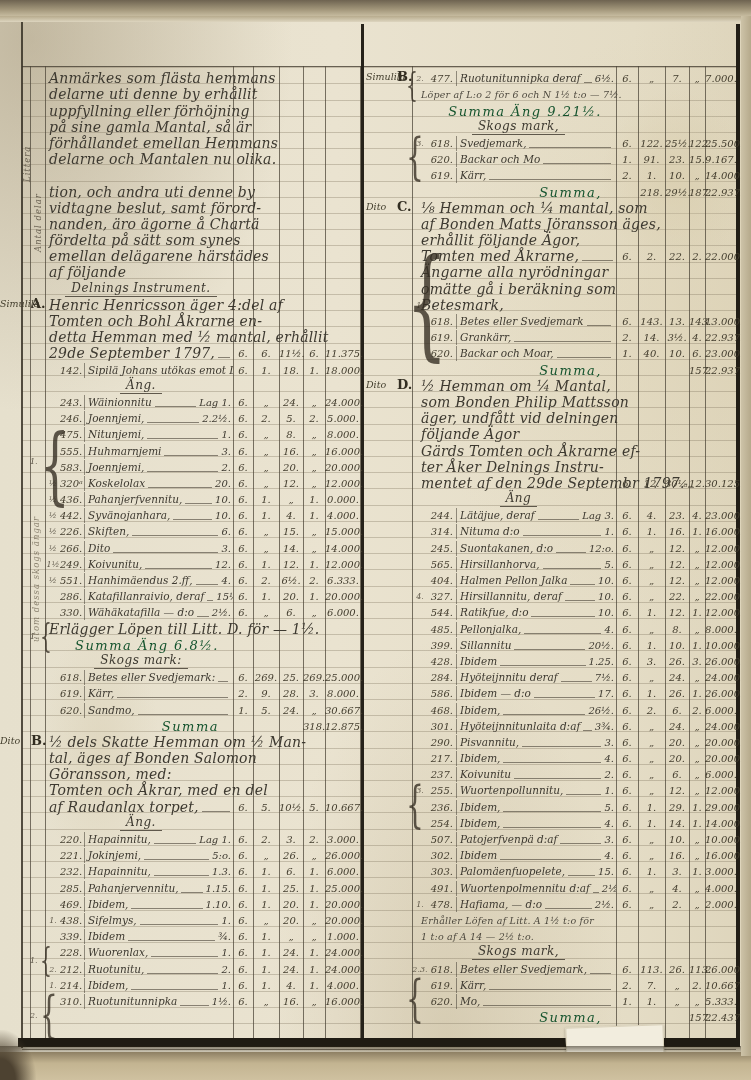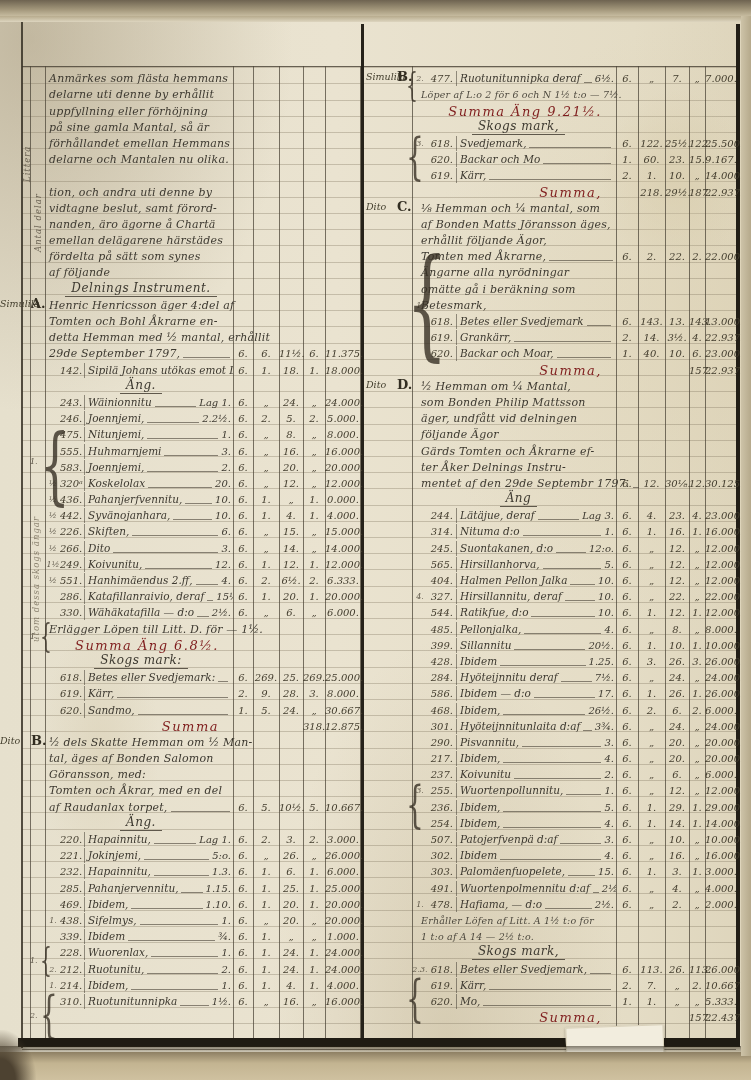--- a/index.html
+++ b/index.html
@@ -47,26 +47,26 @@
   .hw{font-style:italic;}
   .cell{overflow:visible;white-space:nowrap;line-height:15px;}
   .mk{font-size:8px;color:rgba(62,55,43,.8);text-align:center;font-style:italic;}
   .no{font-size:10px;font-style:italic;text-align:right;padding-right:3px;color:#433d2e;}
   .desc{display:flex;align-items:flex-end;overflow:hidden;font-size:10.5px;padding-left:3px;}
   .t-e .desc{border-left:1px solid rgba(70,64,52,.55);}
   .t-p .desc,.t-pn .desc,.t-h .desc,.t-s .desc{margin-left:-38px;overflow:visible;}
   .t-h .desc{justify-content:center;}
   .head{font-style:italic;font-size:12px;border-bottom:1px solid rgba(60,54,42,.8);padding:0 6px;letter-spacing:.5px;}
   .t-s .desc{justify-content:flex-end;padding-right:14px;}
-  .sum{font-style:italic;font-size:13px;letter-spacing:1.5px;color:#7f1d1d;}
+  .sum{font-style:italic;font-size:13px;letter-spacing:1.5px;color:#14532d;}
   .name{font-style:italic;}
   .fill{flex:1;min-width:6px;border-bottom:1px solid rgba(70,64,52,.6);margin:0 3px 3px 3px;}
   .sz{font-style:italic;font-size:10px;padding-right:2px;}
   .num{font-style:italic;font-size:10px;text-align:center;color:#423c2d;line-height:15px;}
-  .para{font-size:11px;letter-spacing:.2px;}
+  .para{font-size:14px;letter-spacing:.2px;}
   .small{font-size:9.5px;opacity:.9;}
   
   .mword{position:absolute;left:-46px;top:1px;width:34px;font-style:italic;font-size:9.5px;
     color:#45402f;overflow:visible;white-space:nowrap;}
   .mletter{position:absolute;left:-15px;top:-1px;font-size:13px;font-weight:bold;color:#322d21;}
   .brace{position:absolute;pointer-events:none;color:rgba(55,48,36,.8);font-family:"DejaVu Serif",serif;}
   .brace .glyph{display:block;transform:scaleX(.55);transform-origin:left center;}
   .brace .blabel{position:absolute;left:-10px;top:40%;font-size:8px;font-style:italic;}
   
   .vlabel{position:absolute;writing-mode:vertical-rl;transform:rotate(180deg);
@@ -231,33 +231,33 @@
         <span class="cell num"></span>
         <span class="cell num"></span>
         <span class="cell num"></span>
         <span class="cell num"></span>
         <span class="cell num"></span>
       </div>
       <div class="row t-p">
         <span class="cell mk"></span>
         <span class="cell no"></span>
         <div class="cell desc">
+          <span class="para hw">fördelta på sätt som synes</span>
+        </div>
+        <span class="cell num"></span>
+        <span class="cell num"></span>
+        <span class="cell num"></span>
+        <span class="cell num"></span>
+        <span class="cell num"></span>
+      </div>
+      <div class="row t-p">
+        <span class="cell mk"></span>
+        <span class="cell no"></span>
+        <div class="cell desc">
           <span class="para hw">emellan delägarene härstädes</span>
-        </div>
-        <span class="cell num"></span>
-        <span class="cell num"></span>
-        <span class="cell num"></span>
-        <span class="cell num"></span>
-        <span class="cell num"></span>
-      </div>
-      <div class="row t-p">
-        <span class="cell mk"></span>
-        <span class="cell no"></span>
-        <div class="cell desc">
-          <span class="para hw">fördelta på sätt som synes</span>
         </div>
         <span class="cell num"></span>
         <span class="cell num"></span>
         <span class="cell num"></span>
         <span class="cell num"></span>
         <span class="cell num"></span>
       </div>
       <div class="row t-p">
         <span class="cell mk"></span>
         <span class="cell no"></span>
@@ -959,21 +959,21 @@
       </div>
       <div class="row t-e">
         <span class="cell mk"></span>
         <span class="cell no">620.</span>
         <div class="cell desc">
           <span class="name hw">Backar och Mo</span>
           <span class="fill"></span>
           <span class="sz"></span>
         </div>
         <span class="cell num">1.</span>
-        <span class="cell num">60.</span>
+        <span class="cell num">91.</span>
         <span class="cell num">23.</span>
         <span class="cell num">15.</span>
         <span class="cell num">9.167.</span>
       </div>
       <div class="row t-e">
         <span class="cell mk"></span>
         <span class="cell no">619.</span>
         <div class="cell desc">
           <span class="name hw">Kärr,</span>
           <span class="fill"></span>

